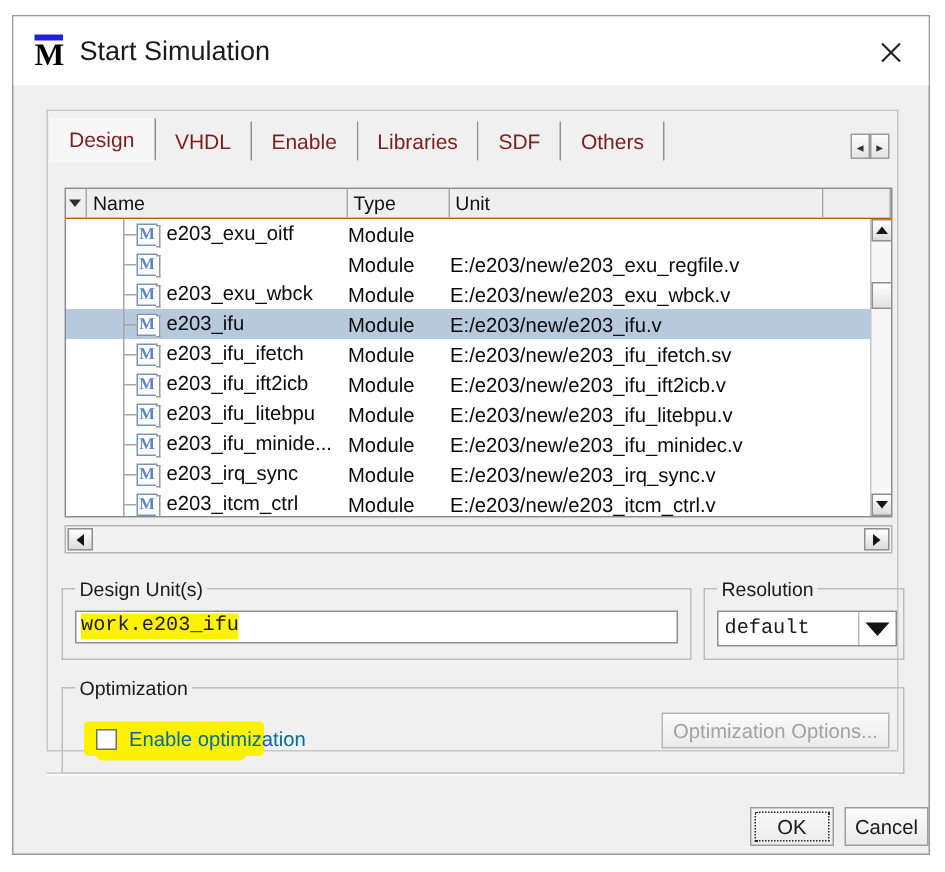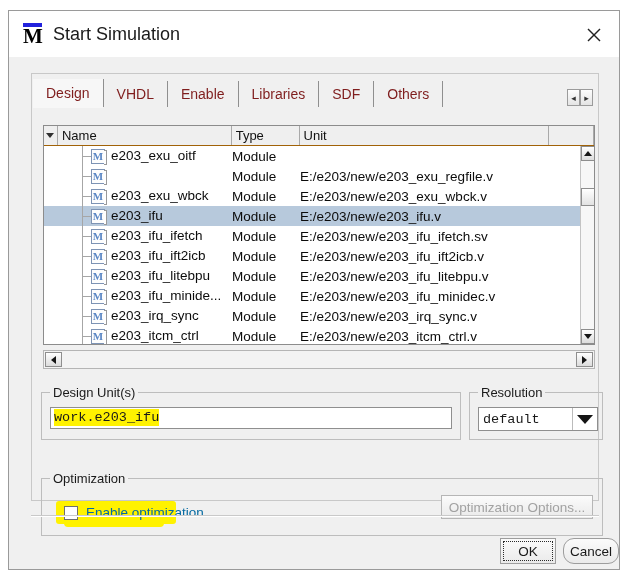--- a/index.html
+++ b/index.html
@@ -294,21 +294,21 @@
     position: absolute;
     top: -8px; left: 8px;
     background: #f0f0f0;
     padding: 0 3px;
     font-size: 13px;
     color: #1a1a1a;
     white-space: nowrap;
   }
   #grp-design { left: 32px; top: 381px; width: 420px; height: 48px; }
   #grp-res    { left: 460px; top: 381px; width: 134px; height: 48px; }
-  #grp-opt    { left: 32px; top: 447px; width: 562px; height: 58px; margin-top: 20px; }
+  #grp-opt    { left: 32px; top: 447px; width: 562px; height: 58px; }
 
   .textfield {
     position: absolute;
     left: 8px; top: 14px;
     width: 402px; height: 22px;
     background: #ffffff;
     border: 1px solid #8f8f8f;
     box-sizing: border-box;
     font-family: "Liberation Mono", monospace;
     font-size: 13.5px;
@@ -405,21 +405,21 @@
   }
   #btn-ok .inner {
     position: absolute;
     left: 2px; top: 2px; right: 2px; bottom: 2px;
     border: 1px dotted #2a2a2a;
     display: flex; align-items: center; justify-content: center;
   }
   #btn-cancel {
     position: absolute;
     left: 554px; top: 527px;
-    width: 56px; height: 26px; border-radius: 11px;
+    width: 56px; height: 26px;
   }
 
   .sep {
     position: absolute;
     left: 22px; top: 504px;
     width: 568px; height: 2px;
     border-top: 1px solid #c9c9c9;
     border-bottom: 1px solid #ffffff;
     box-sizing: border-box;
   }

